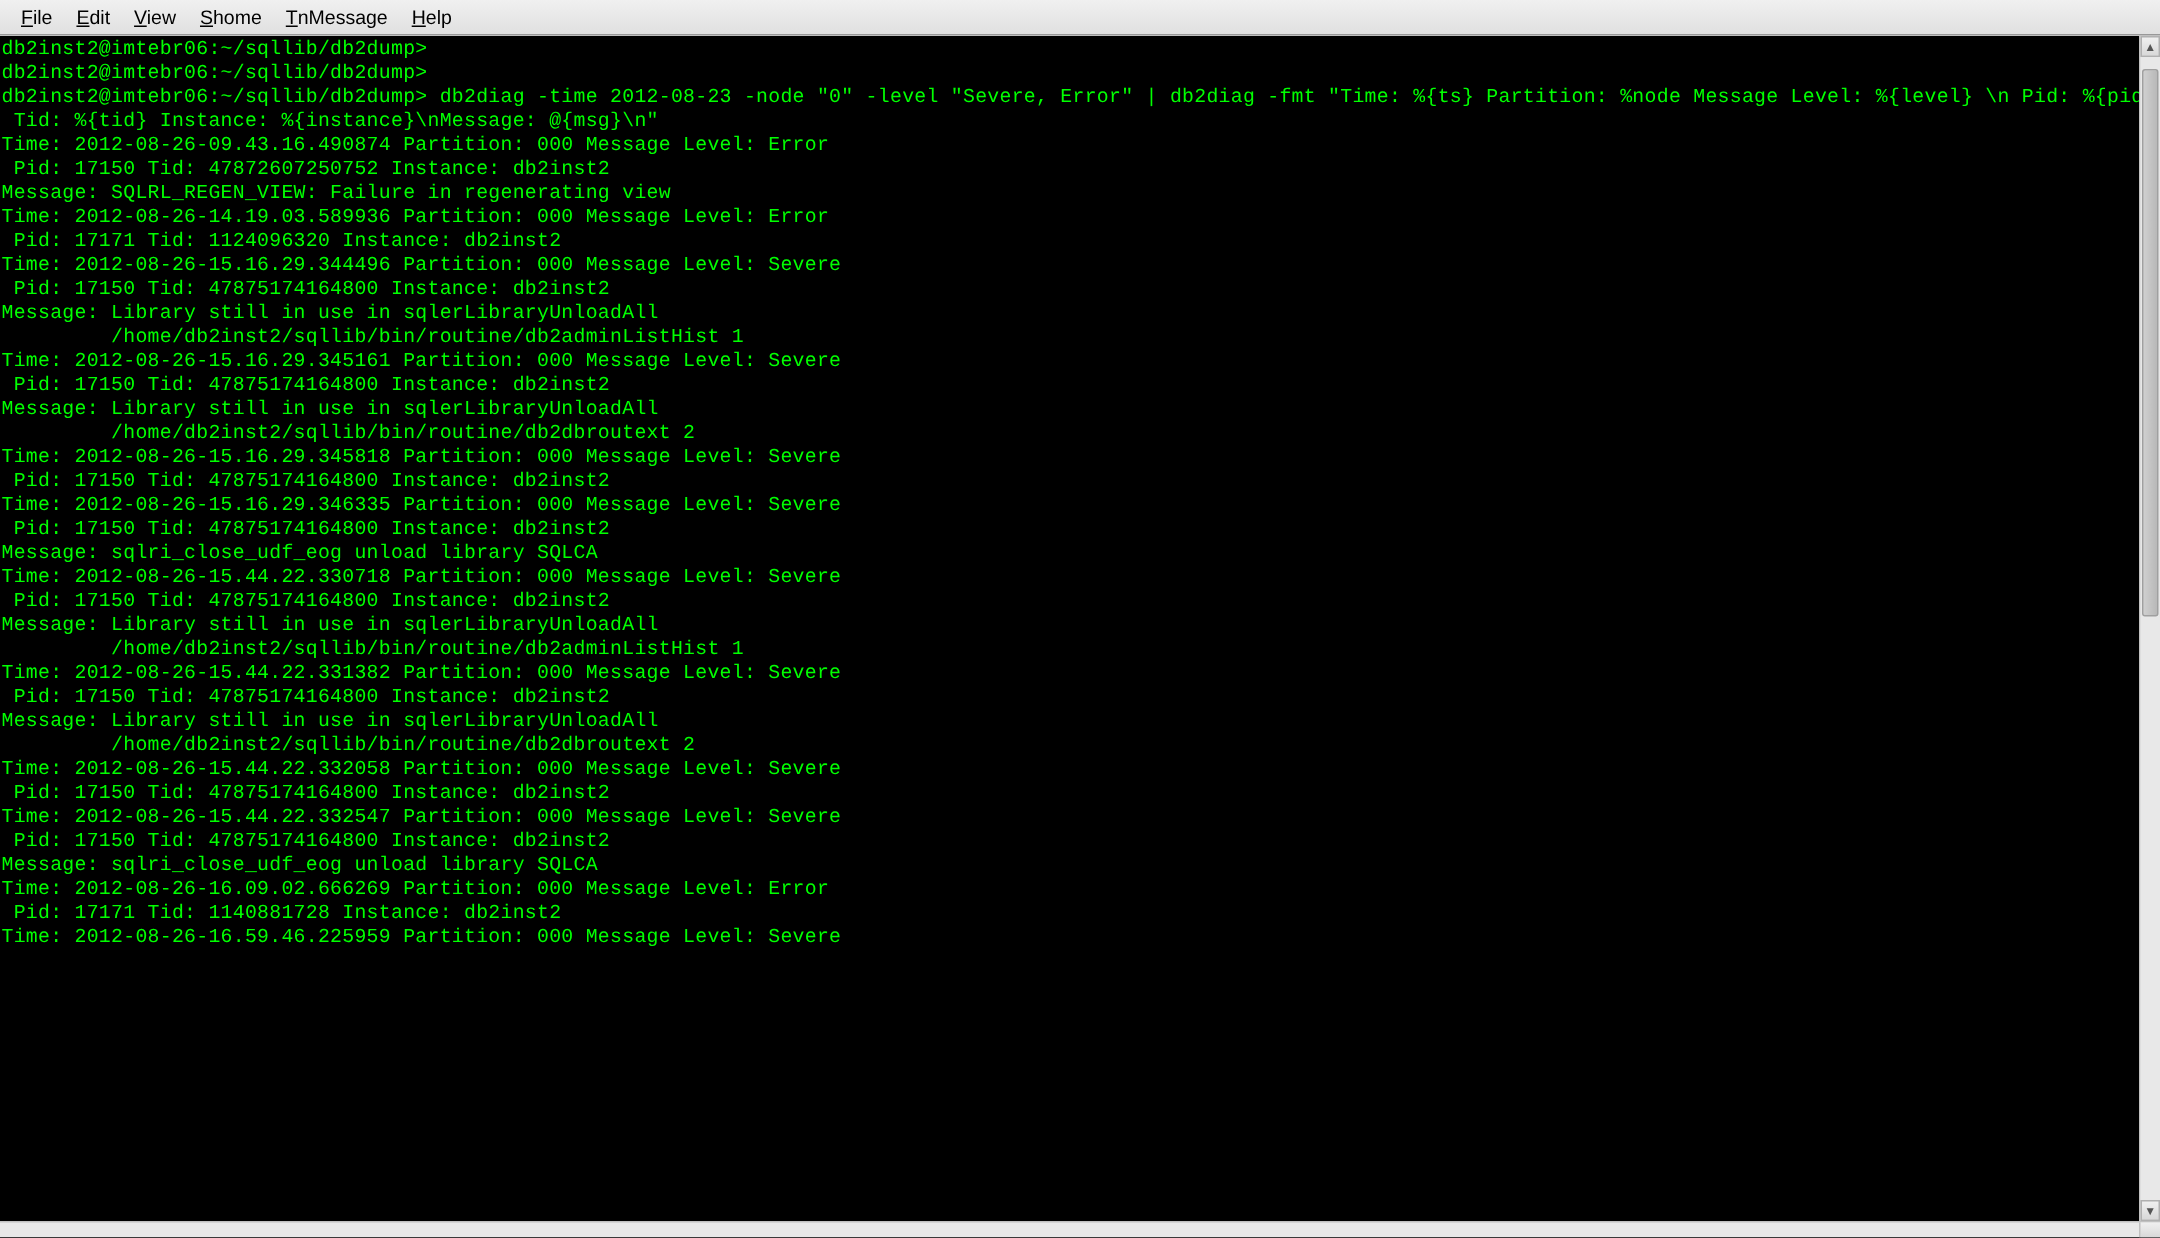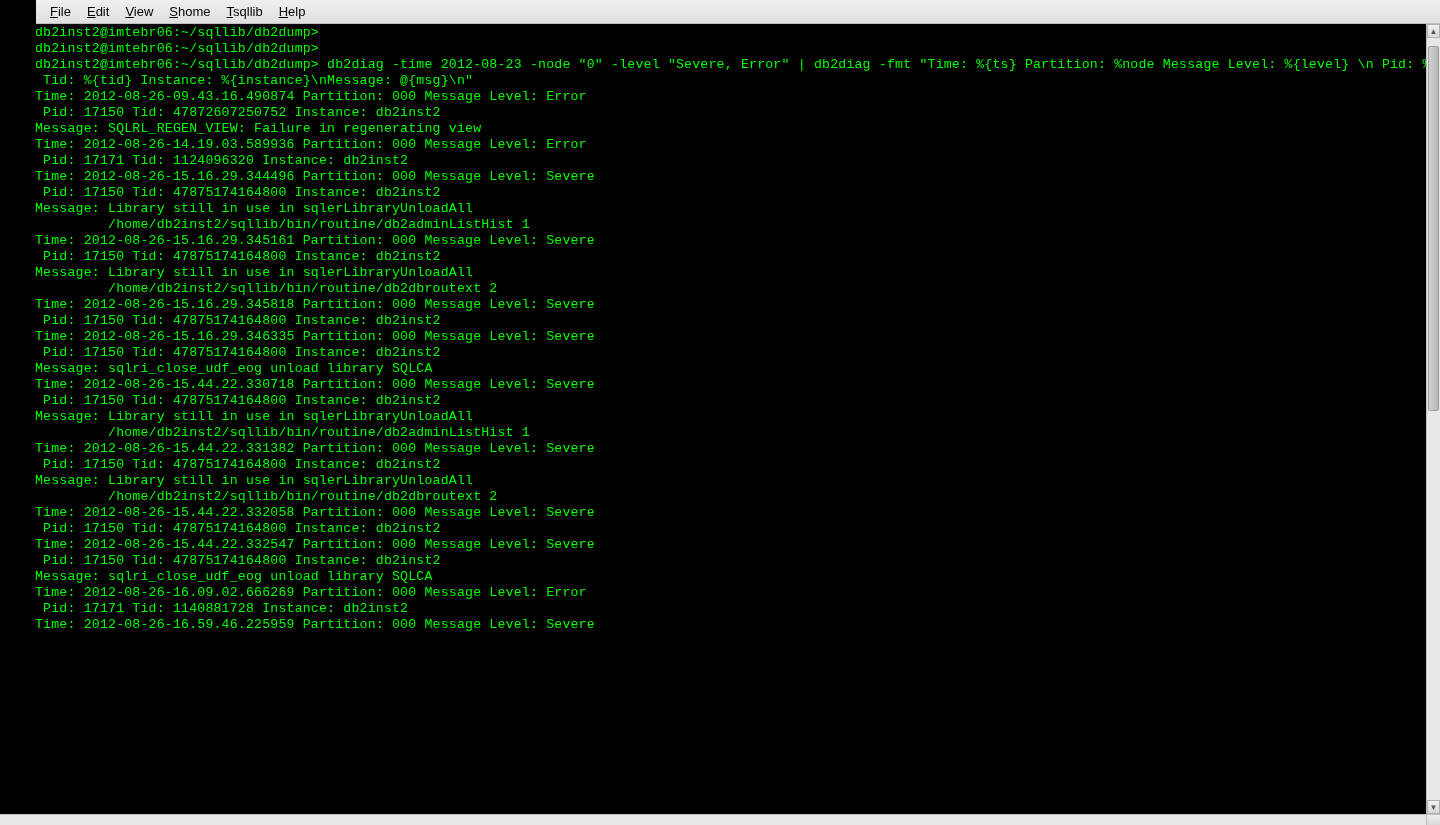--- a/index.html
+++ b/index.html
@@ -12,21 +12,20 @@
       position: relative;
     }
     .menubar {
       background: linear-gradient(to bottom, #f0f0f0, #e0e0e0);
       height: 24px;
       display: flex;
       align-items: center;
       padding: 0 6px;
       border-bottom: 1px solid #c0c0c0;
       font-size: 13px;
-      margin-left: 36px;
     }
     .menu-item {
       padding: 2px 8px;
       cursor: pointer;
       color: #000;
     }
     .menu-item .underline { text-decoration: underline; }
     .terminal-container {
       display: flex;
       height: calc(100% - 24px - 11px);
@@ -35,21 +34,20 @@
       flex: 1;
       background: #000;
       color: #00ff00;
       font-family: 'Courier New', monospace;
       font-size: 13.2px;
       line-height: 16px;
       padding: 1px 0 15px 1px;
       white-space: pre;
       overflow: hidden;
       letter-spacing: 0.2px;
-      margin-left: 34px;
     }
     .terminal-line { display: block; }
     .scrollbar {
       width: 14px;
       background: #e8e8e8;
       border-left: 1px solid #c0c0c0;
       position: relative;
     }
     .scrollbar-button {
       width: 13px;
@@ -94,21 +92,21 @@
     }
   </style>
 </head>
 <body>
 
 <div class="menubar">
   <div class="menu-item"><span class="underline">F</span><span>ile</span></div>
   <div class="menu-item"><span class="underline">E</span><span>dit</span></div>
   <div class="menu-item"><span class="underline">V</span><span>iew</span></div>
   <div class="menu-item"><span class="underline">S</span><span>home</span></div>
-  <div class="menu-item"><span class="underline">T</span><span>sqllib</span></div>
+  <div class="menu-item"><span class="underline">T</span><span>nMessage</span></div>
   <div class="menu-item"><span class="underline">H</span><span>elp</span></div>
 </div>
 
 <div class="terminal-container">
   <div class="terminal" id="terminal-output"><span class="terminal-line">db2inst2@imtebr06:~/sqllib/db2dump&gt;</span><span class="terminal-line">db2inst2@imtebr06:~/sqllib/db2dump&gt;</span><span class="terminal-line">db2inst2@imtebr06:~/sqllib/db2dump&gt; db2diag -time 2012-08-23 -node "0" -level "Severe, Error" | db2diag -fmt "Time: %{ts} Partition: %node Message Level: %{level} \n Pid: %{pid}</span><span class="terminal-line"> Tid: %{tid} Instance: %{instance}\nMessage: @{msg}\n"</span><span class="terminal-line">Time: 2012-08-26-09.43.16.490874 Partition: 000 Message Level: Error</span><span class="terminal-line"> Pid: 17150 Tid: 47872607250752 Instance: db2inst2</span><span class="terminal-line">Message: SQLRL_REGEN_VIEW: Failure in regenerating view</span><span class="terminal-line"></span><span class="terminal-line">Time: 2012-08-26-14.19.03.589936 Partition: 000 Message Level: Error</span><span class="terminal-line"> Pid: 17171 Tid: 1124096320 Instance: db2inst2</span><span class="terminal-line"></span><span class="terminal-line">Time: 2012-08-26-15.16.29.344496 Partition: 000 Message Level: Severe</span><span class="terminal-line"> Pid: 17150 Tid: 47875174164800 Instance: db2inst2</span><span class="terminal-line">Message: Library still in use in sqlerLibraryUnloadAll</span><span class="terminal-line">         /home/db2inst2/sqllib/bin/routine/db2adminListHist 1</span><span class="terminal-line"></span><span class="terminal-line">Time: 2012-08-26-15.16.29.345161 Partition: 000 Message Level: Severe</span><span class="terminal-line"> Pid: 17150 Tid: 47875174164800 Instance: db2inst2</span><span class="terminal-line">Message: Library still in use in sqlerLibraryUnloadAll</span><span class="terminal-line">         /home/db2inst2/sqllib/bin/routine/db2dbroutext 2</span><span class="terminal-line"></span><span class="terminal-line">Time: 2012-08-26-15.16.29.345818 Partition: 000 Message Level: Severe</span><span class="terminal-line"> Pid: 17150 Tid: 47875174164800 Instance: db2inst2</span><span class="terminal-line"></span><span class="terminal-line">Time: 2012-08-26-15.16.29.346335 Partition: 000 Message Level: Severe</span><span class="terminal-line"> Pid: 17150 Tid: 47875174164800 Instance: db2inst2</span><span class="terminal-line">Message: sqlri_close_udf_eog unload library SQLCA</span><span class="terminal-line"></span><span class="terminal-line">Time: 2012-08-26-15.44.22.330718 Partition: 000 Message Level: Severe</span><span class="terminal-line"> Pid: 17150 Tid: 47875174164800 Instance: db2inst2</span><span class="terminal-line">Message: Library still in use in sqlerLibraryUnloadAll</span><span class="terminal-line">         /home/db2inst2/sqllib/bin/routine/db2adminListHist 1</span><span class="terminal-line"></span><span class="terminal-line">Time: 2012-08-26-15.44.22.331382 Partition: 000 Message Level: Severe</span><span class="terminal-line"> Pid: 17150 Tid: 47875174164800 Instance: db2inst2</span><span class="terminal-line">Message: Library still in use in sqlerLibraryUnloadAll</span><span class="terminal-line">         /home/db2inst2/sqllib/bin/routine/db2dbroutext 2</span><span class="terminal-line"></span><span class="terminal-line">Time: 2012-08-26-15.44.22.332058 Partition: 000 Message Level: Severe</span><span class="terminal-line"> Pid: 17150 Tid: 47875174164800 Instance: db2inst2</span><span class="terminal-line"></span><span class="terminal-line">Time: 2012-08-26-15.44.22.332547 Partition: 000 Message Level: Severe</span><span class="terminal-line"> Pid: 17150 Tid: 47875174164800 Instance: db2inst2</span><span class="terminal-line">Message: sqlri_close_udf_eog unload library SQLCA</span><span class="terminal-line"></span><span class="terminal-line">Time: 2012-08-26-16.09.02.666269 Partition: 000 Message Level: Error</span><span class="terminal-line"> Pid: 17171 Tid: 1140881728 Instance: db2inst2</span><span class="terminal-line"></span><span class="terminal-line">Time: 2012-08-26-16.59.46.225959 Partition: 000 Message Level: Severe</span></div>
   <div class="scrollbar">
     <div class="scrollbar-button">▲</div>
     <div class="scrollbar-track">
       <div class="scrollbar-thumb" id="scroll-thumb" style="top: 1%; height: 48%;"></div>
     </div>

